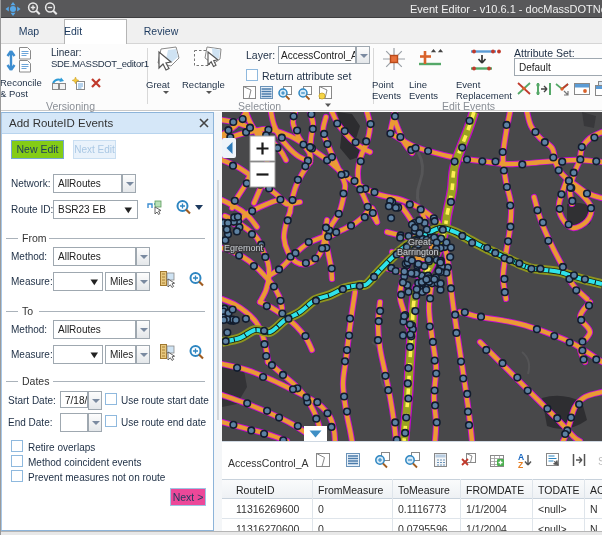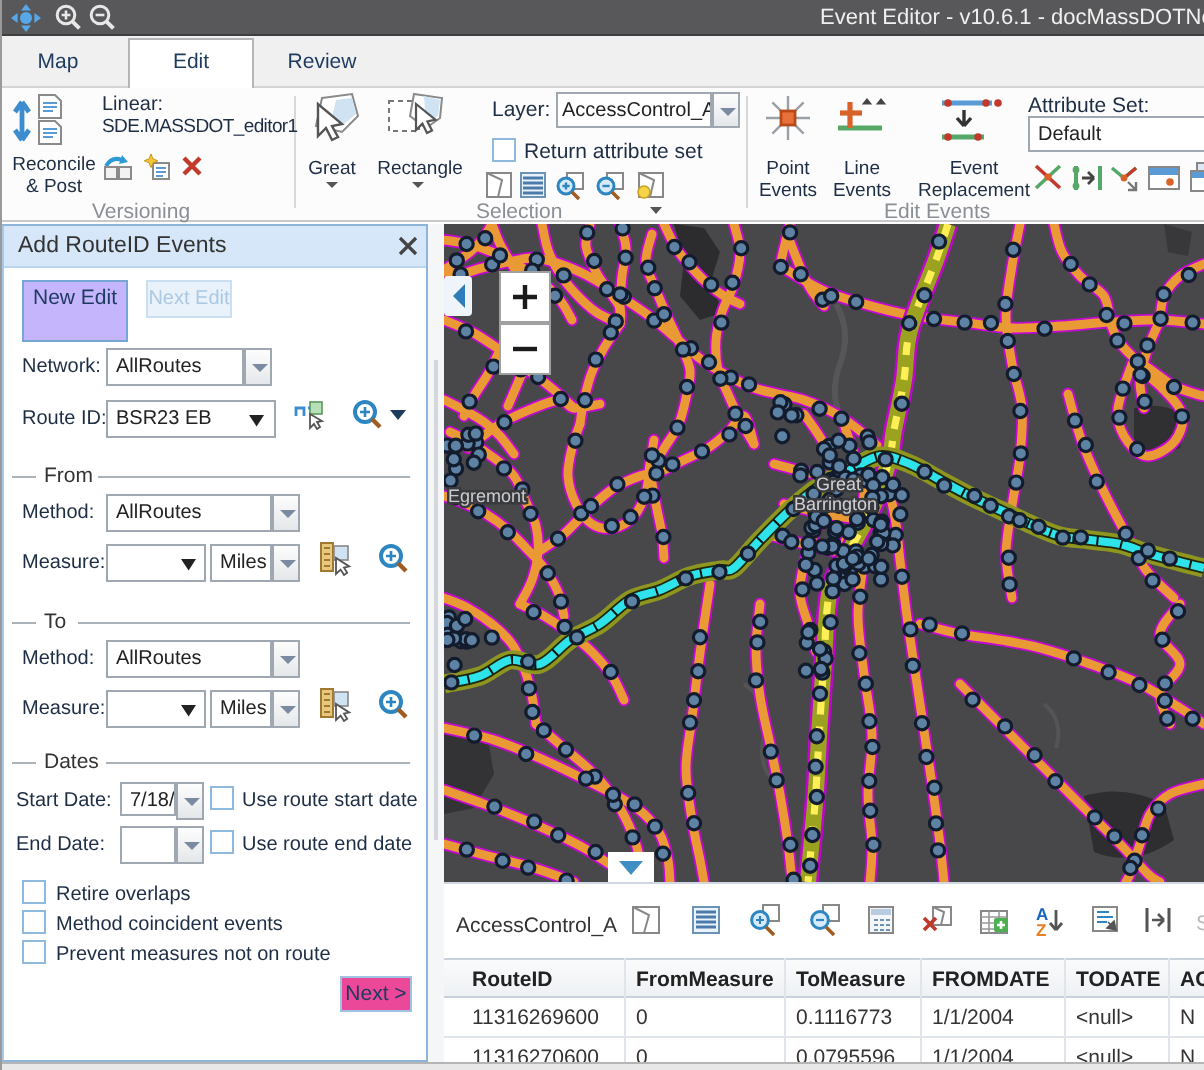--- a/index.html
+++ b/index.html
@@ -4,41 +4,41 @@
 body{width:602px;height:535px;font-family:"Liberation Sans",sans-serif;position:relative;overflow:hidden;background:#fff;font-size:10.5px;color:#333}
 .abs{position:absolute}
 .inp{position:absolute;background:#fff;border:1px solid #9fa8b0;font-size:10px;color:#222;line-height:17px;padding-left:4px;overflow:hidden;white-space:nowrap}
 .ddb{position:absolute;width:14px;background:linear-gradient(#fdfdfd,#e4e7ea);border:1px solid #9fa8b0}
 .ddb:after{content:"";position:absolute;left:3px;top:7px;border:4px solid transparent;border-top-color:#7a8aa0}
 .cb{position:absolute;width:12px;height:12px;background:#fff;border:1px solid #8fb9de}
 .seplab{position:absolute;font-size:10.5px;color:#333}
 .sepline{position:absolute;border-top:1px solid #aab2ba;height:0}
 .glab{position:absolute;font-size:10.5px;color:#8a8f96}
 .il{position:absolute;font-size:10px;color:#1d2e44}
-.rlab{position:absolute;font-size:9.5px;color:#1d2e44;text-align:center;line-height:11px}
-.hc{position:absolute;font-weight:bold;font-size:10.5px;color:#222;top:4px}
+.rlab{position:absolute;font-size:9.5px;color:#1d2e44;text-align:left;line-height:11px}
+.hc{position:absolute;font-weight:normal;font-size:10.5px;color:#222;top:4px}
 </style></head><body>
 
 <div class="abs" style="left:0;top:0;width:602px;height:18px;background:#58585a;border-bottom:1px solid #3e3e40">
 <svg class="abs" style="left:4px;top:1px" width="110" height="16" viewBox="0 0 110 16">
 <circle cx="9" cy="8" r="3" fill="#57a8e8"></circle>
 <path d="M9,1 l2.5,3.3 h-5Z M9,15 l2.5,-3.3 h-5Z M1.5,8 l3.3,-2.5 v5Z M16.5,8 l-3.3,-2.5 v5Z" fill="#57a8e8"></path>
 <circle cx="29" cy="6.5" r="4.4" fill="none" stroke="#e8e8e8" stroke-width="1.5"></circle>
 <path d="M32.3,9.8 l3.4,3.4" stroke="#e8e8e8" stroke-width="2"></path>
 <path d="M26.8,6.5 h4.4 M29,4.3 v4.4" stroke="#e8e8e8" stroke-width="1.3"></path>
 <circle cx="46" cy="6.5" r="4.4" fill="none" stroke="#e8e8e8" stroke-width="1.5"></circle>
 <path d="M49.3,9.8 l3.4,3.4" stroke="#e8e8e8" stroke-width="2"></path>
 <path d="M43.8,6.5 h4.4" stroke="#e8e8e8" stroke-width="1.3"></path>
 </svg>
 <div class="abs" style="left:410px;top:3px;font-size:11px;color:#f0f0f0;width:220px;white-space:nowrap">Event Editor - v10.6.1 - docMassDOTNov</div>
 </div>
 <div class="abs" style="left:0;top:18px;width:602px;height:26px;background:#f0f0f0;border-bottom:1px solid #d5d5d5">
 <div class="abs" style="left:3px;top:7px;width:52px;text-align:center;font-size:10.5px;color:#1d3a5f">Map</div>
 <div class="abs" style="left:64px;top:1px;width:63px;height:25px;background:#fff;border:1px solid #b5b5b5;border-bottom:none"></div>
-<div class="abs" style="left:64px;top:7px;width:63px;text-align:center;font-size:10.5px;color:#1d3a5f">Edit</div>
+<div class="abs" style="left:64px;top:7px;width:63px;text-align:left;font-size:10.5px;color:#1d3a5f">Edit</div>
 <div class="abs" style="left:131px;top:7px;width:60px;text-align:center;font-size:10.5px;color:#1d3a5f">Review</div>
 </div>
 <div class="abs" style="left:0;top:44px;width:602px;height:67px;background:#fcfcfc;border-bottom:1px solid #c9c9c9">
 <div class="abs" style="left:147px;top:4px;width:1px;height:56px;background:#d8d8d8"></div>
 <div class="abs" style="left:373px;top:4px;width:1px;height:56px;background:#d8d8d8"></div>
 <div class="glab" style="left:46px;top:56px">Versioning</div>
 <div class="glab" style="left:238px;top:56px">Selection</div>
 <div class="glab" style="left:442px;top:56px">Edit Events</div>
 
 <svg class="abs" style="left:5px;top:2px" width="40" height="29" viewBox="0 0 40 29">
@@ -173,21 +173,21 @@
 </svg>
 </div>
 <div class="abs" style="left:0;top:112px;width:214px;height:419px;background:#fff;border:1px solid #8db4d9;border-left:2px solid #a8c8e8">
 <div class="abs" style="left:0;top:0;width:211px;height:21px;background:#d5e7f8;border-bottom:1px solid #b8d4ee">
 <div class="abs" style="left:7px;top:4px;font-size:11.5px;color:#333">Add RouteID Events</div>
 <svg class="abs" style="left:197px;top:5px" width="10" height="10">
         <path d="M1,1 L9,9 M9,1 L1,9" stroke="#444" stroke-width="1.6"></path>
       </svg>
 </div>
 </div>
-<div class="abs" style="left:11px;top:140px;width:53px;height:31px;background:#c4b5fd;border:1px solid #76a7d4;text-align:center;line-height:17px;color:#1d3a5f;font-size:10.5px">New Edit</div>
+<div class="abs" style="left:11px;top:140px;width:53px;height:19px;background:#84cc16;border:1px solid #76a7d4;text-align:center;line-height:17px;color:#1d3a5f;font-size:10.5px">New Edit</div>
 <div class="abs" style="left:73px;top:140px;width:43px;height:19px;background:#e9f2fb;border:1px solid #cadff2;text-align:center;line-height:17px;color:#aac8e4;font-size:10px;white-space:nowrap">Next Edit</div>
 <div class="il" style="left:11px;top:178px">Network:</div>
 <div class="inp" style="left:53px;top:174px;width:69px;height:19px">AllRoutes</div>
 <div class="ddb" style="left:122px;top:174px;height:19px"></div>
 <div class="il" style="left:11px;top:204px">Route ID:</div>
 <div class="inp" style="left:53px;top:200px;width:85px;height:19px">BSR23 EB</div>
 <svg class="abs" style="left:124px;top:207px" width="9" height="7">
     <path d="M0.5,0.5 h7.5 l-3.7,5.7Z" fill="#222"></path>
   </svg>
 <svg class="abs" style="left:147px;top:200px" width="16" height="15" viewBox="0 0 16 15">

